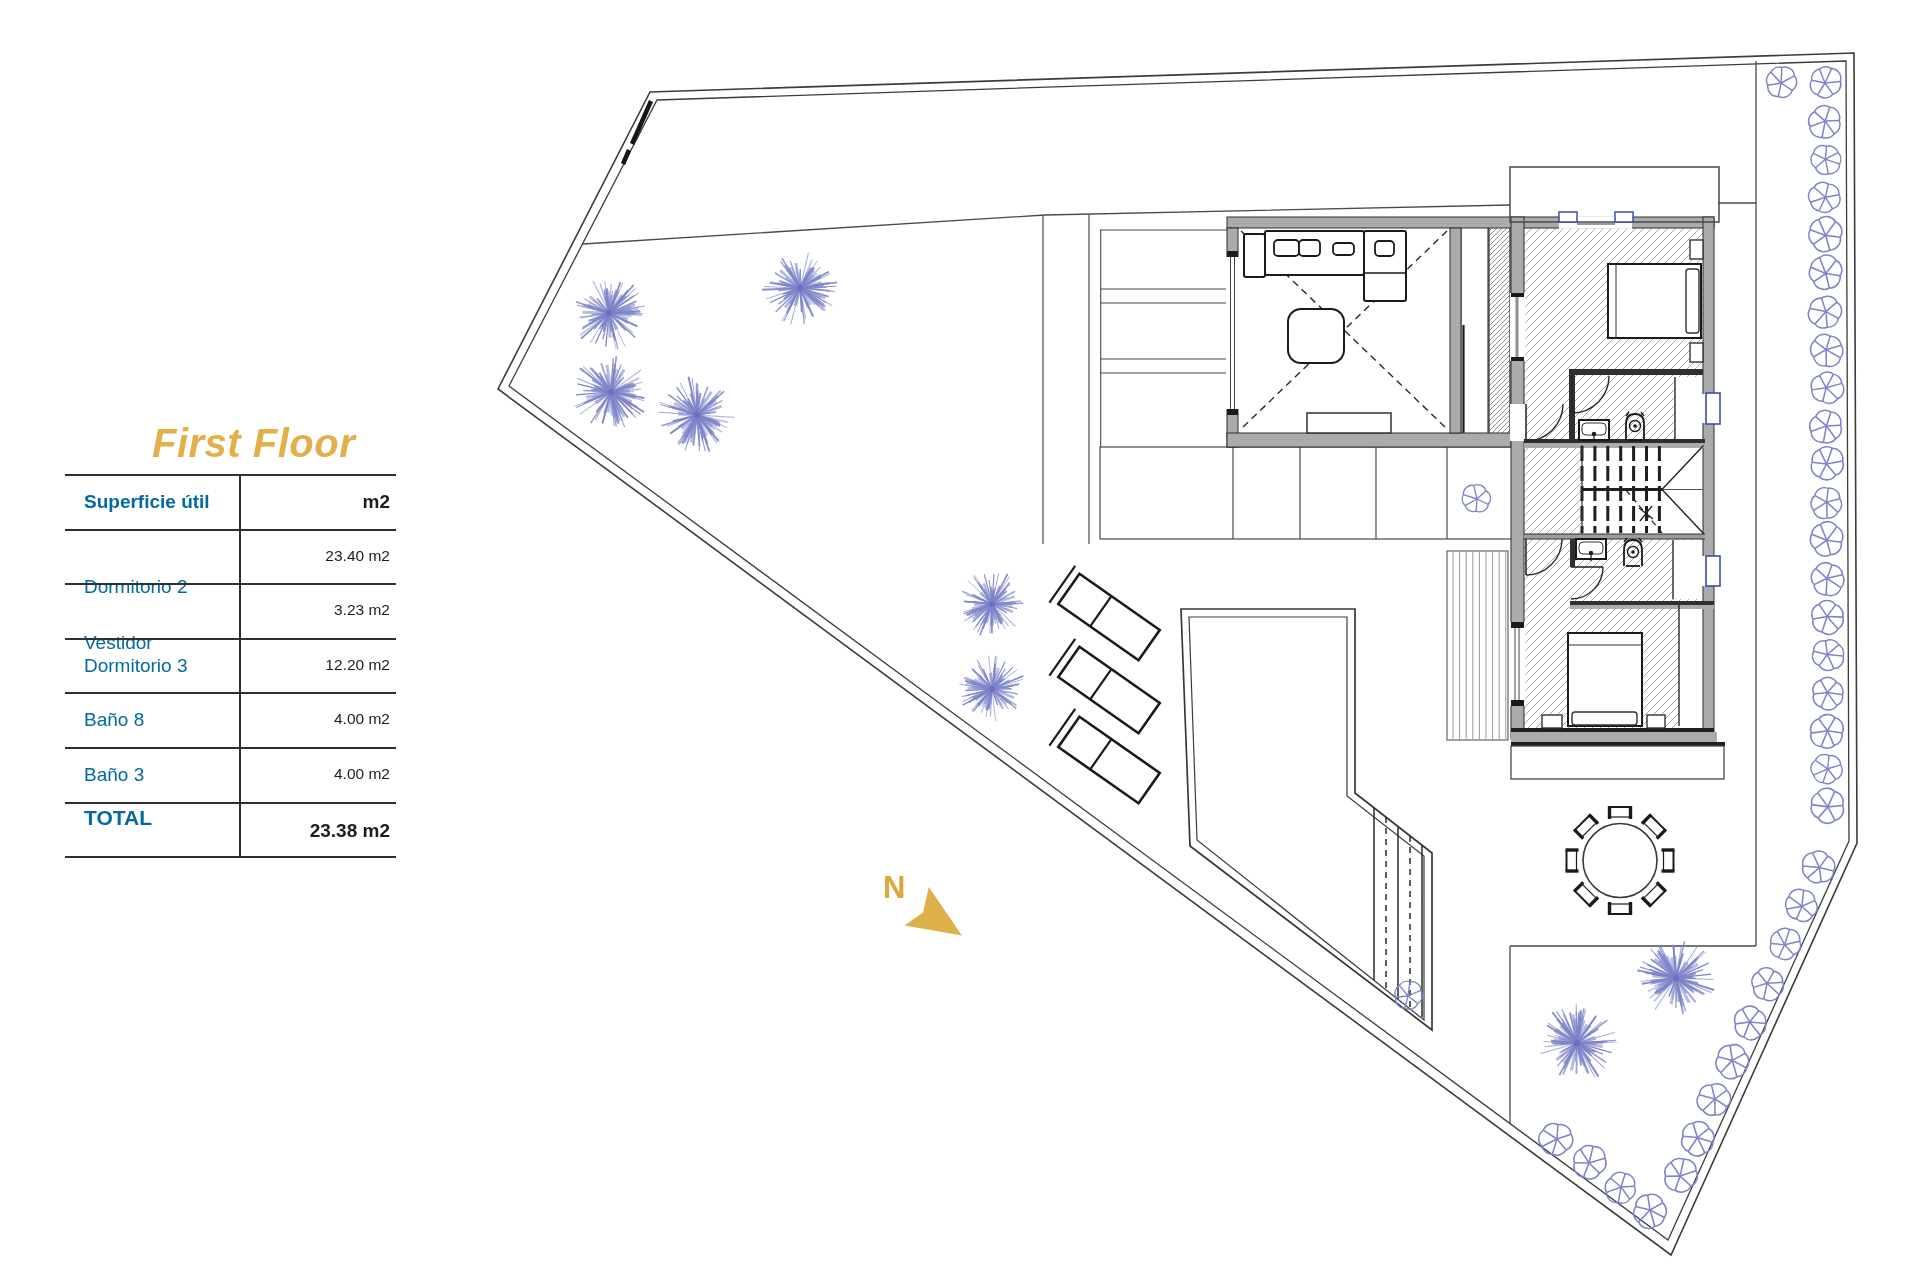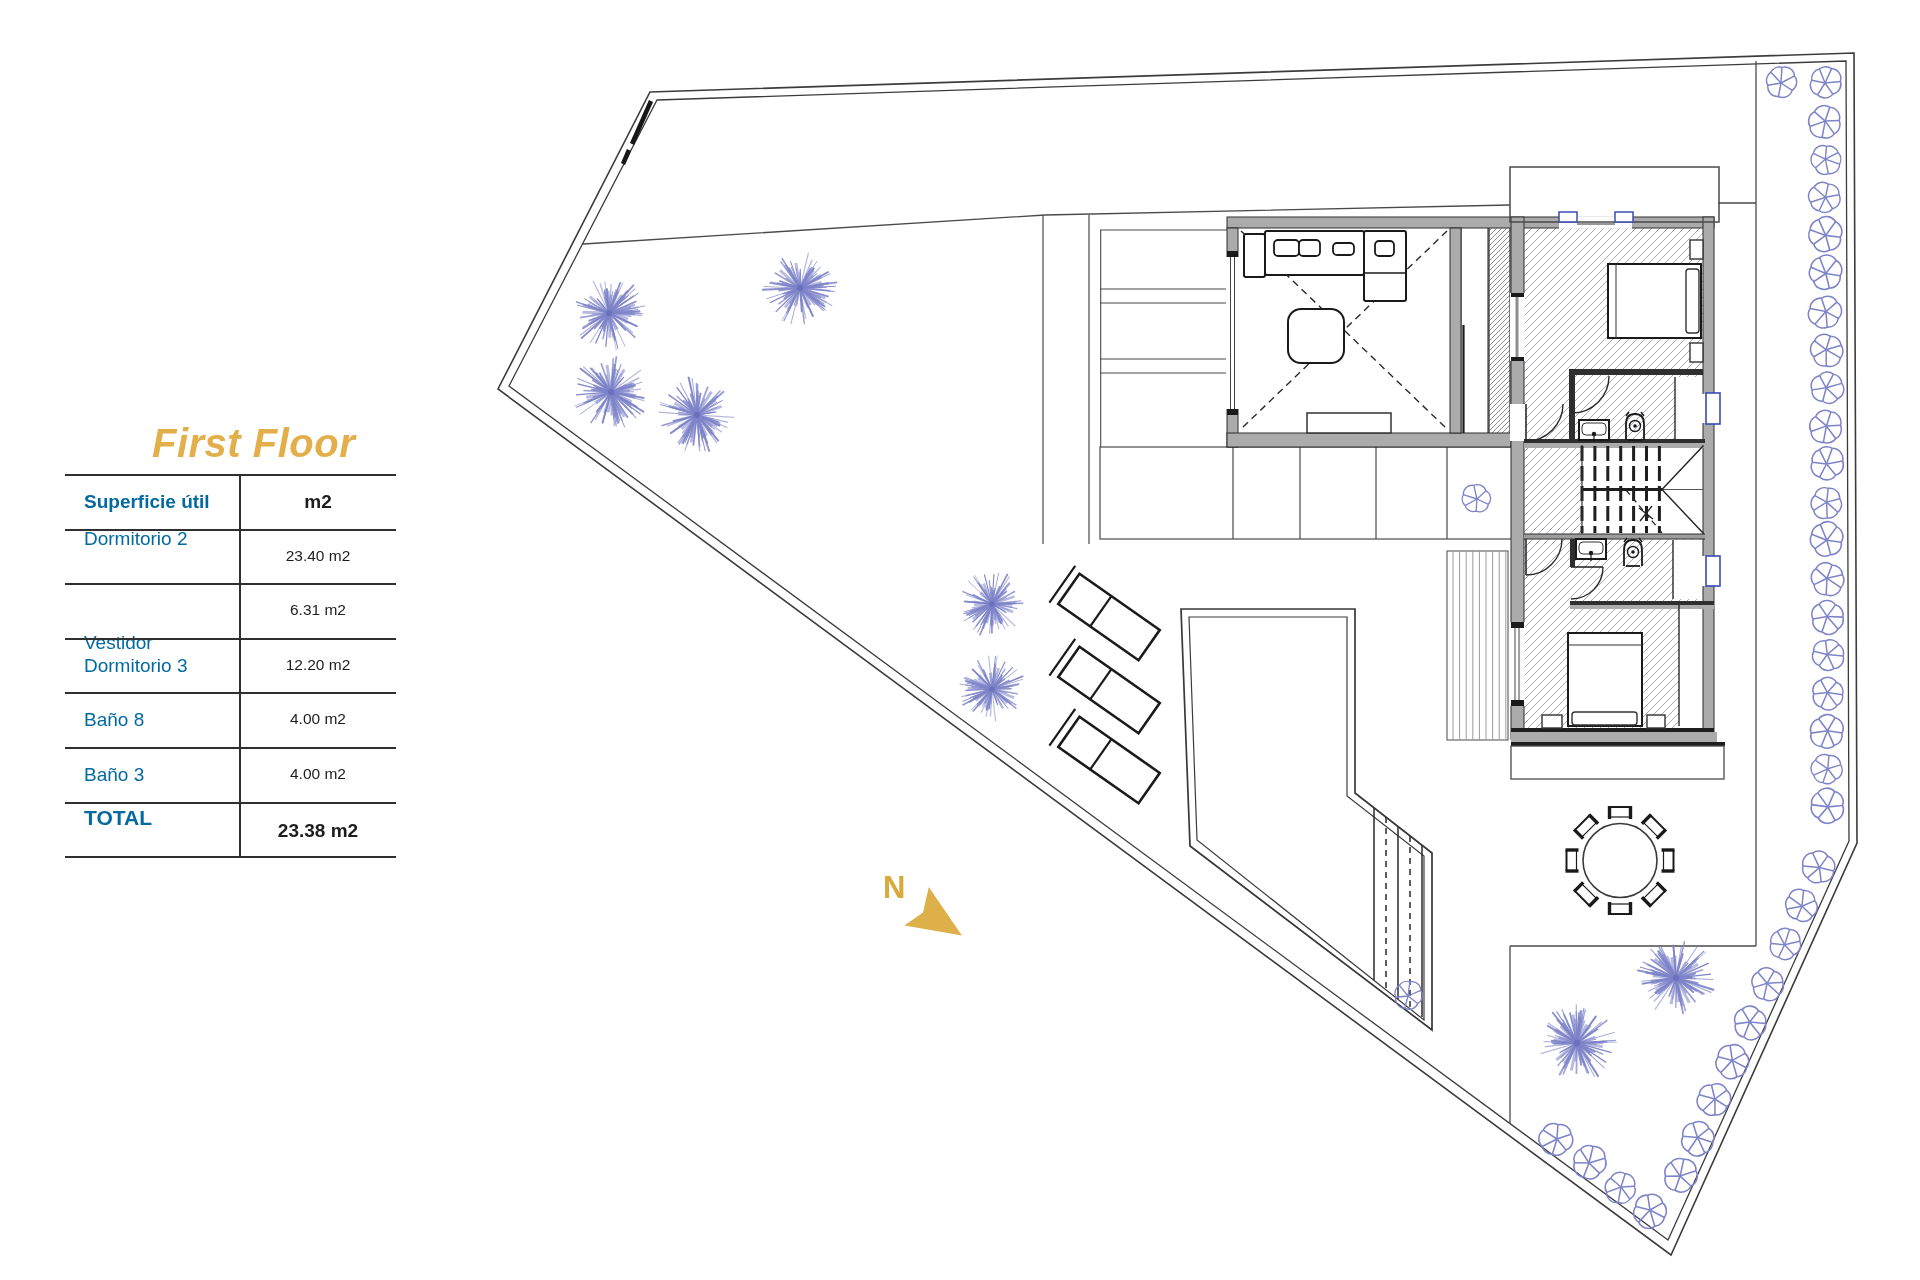--- a/index.html
+++ b/index.html
@@ -1,21 +1,21 @@
 <!DOCTYPE html>
 <html><head><meta charset="utf-8">
 <style>
 html,body{margin:0;padding:0;background:#ffffff;width:1920px;height:1280px;overflow:hidden}
 #page{position:relative;width:1920px;height:1280px;font-family:"Liberation Sans",sans-serif}
 svg{position:absolute;left:0;top:0}
 .title{position:absolute;left:152px;top:421px;font-size:40px;font-weight:bold;font-style:italic;color:#e3af4b;letter-spacing:0.5px}
 .hline{position:absolute;left:65px;width:331px;height:2px;background:#2f2f2f}
 .vline{position:absolute;left:239px;width:2px;background:#2f2f2f}
 .cl{position:absolute;left:84px;width:150px;font-size:19px;color:#0369a1}
-.cr{position:absolute;left:246px;width:144px;text-align:center;font-size:19px;color:#1d1d1d}
+.cr{position:absolute;left:246px;width:144px;text-align:right;font-size:19px;color:#1d1d1d}
 .s{font-size:15.5px}
 .b{font-weight:bold}
 </style></head>
 <body>
 <div id="page">
 <svg width="1920" height="1280" viewBox="0 0 1920 1280">
       <defs>
 <g id="tree" stroke="#7e84c8" fill="none">
           <line x1="-1.1" y1="-1.3" x2="-10.7" y2="-12.9" stroke-width="1.1" opacity="0.88"></line>
           <line x1="-0.5" y1="-1.0" x2="-16.9" y2="-34.0" stroke-width="1.3" opacity="0.56"></line>
@@ -405,25 +405,25 @@
       <use href="#flower" transform="translate(1621.0,1187.0) rotate(22.845807772282566) scale(1.043)"></use>
       <use href="#flower" transform="translate(1650.0,1210.0) rotate(356.3301653717693) scale(1.128)"></use>
       <use href="#flower" transform="translate(1477.0,499.0) rotate(120) scale(0.950)"></use>
       <use href="#flower" transform="translate(1408.0,996.0) rotate(200) scale(0.950)"></use>
     </svg>
 <div class="title">First Floor</div>
 <div class="hline" style="top:474px"></div>
     <div class="cl b" style="top:491px">Superficie útil</div>
     <div class="cr b" style="top:491px">m2</div>
     <div class="hline" style="top:529px"></div>
-    <div class="cl" style="top:528px">Dormitorio 2</div>
+    <div class="cl" style="top:576px">Dormitorio 2</div>
     <div class="cr s" style="top:547px">23.40 m2</div>
     <div class="hline" style="top:583px"></div>
     <div class="cl" style="top:632px">Vestidor</div>
-    <div class="cr s" style="top:601px">6.31 m2</div>
+    <div class="cr s" style="top:601px">3.23 m2</div>
     <div class="hline" style="top:638px"></div>
     <div class="cl" style="top:655px">Dormitorio 3</div>
     <div class="cr s" style="top:656px">12.20 m2</div>
     <div class="hline" style="top:692px"></div>
     <div class="cl" style="top:709px">Baño 8</div>
     <div class="cr s" style="top:710px">4.00 m2</div>
     <div class="hline" style="top:747px"></div>
     <div class="cl" style="top:764px">Baño 3</div>
     <div class="cr s" style="top:765px">4.00 m2</div>
     <div class="hline" style="top:802px"></div>

